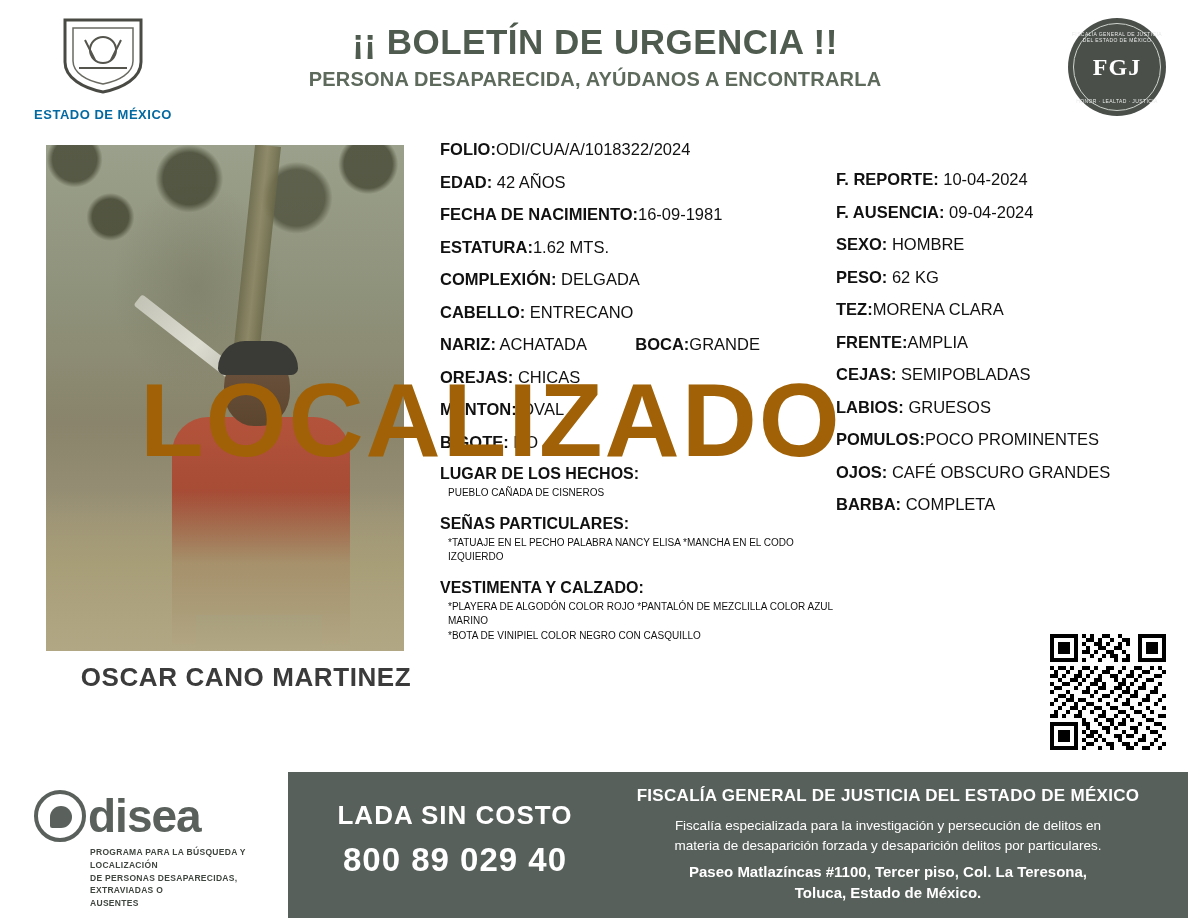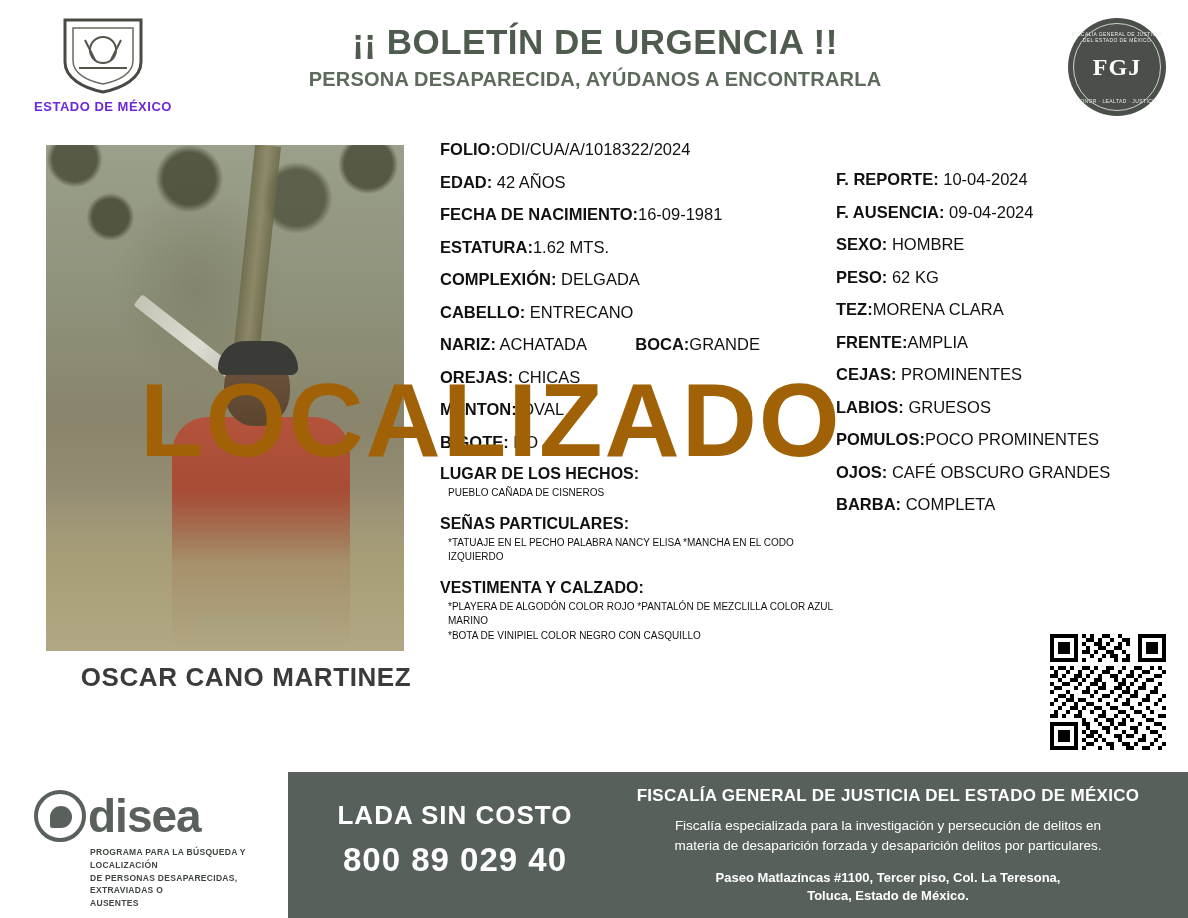--- a/index.html
+++ b/index.html
@@ -34,25 +34,25 @@
     text-align: center;
   }
   .crest-shield {
     width: 88px;
     height: 78px;
     margin: 0 auto;
     position: relative;
   }
   .crest-shield svg { display: block; }
   .crest-label {
-    margin-top: 5px;
+    margin-top: 13px;
     font-size: 13px;
     font-weight: bold;
     letter-spacing: 0.5px;
-    color: #6d28d9;
+    color: #0369a1;
   }
   .title-block {
     position: absolute;
     left: 200px;
     top: 22px;
     width: 790px;
     text-align: center;
   }
   .title-main {
     font-size: 35px;
@@ -299,22 +299,22 @@
     font-size: 17px;
     font-weight: bold;
     letter-spacing: 0.3px;
   }
   .fiscalia-desc {
     margin-top: 10px;
     font-size: 13.5px;
     line-height: 1.5;
   }
   .fiscalia-addr {
-    margin-top: 12px;
-    font-size: 13px;
+    margin-top: 4px;
+    font-size: 15px;
     font-weight: bold;
     line-height: 1.45;
   }
 
   .odisea {
     position: absolute;
     left: 34px;
     top: 788px;
     width: 250px;
   }
@@ -475,21 +475,21 @@
     <div class="line">
       <span class="lbl">PESO:</span><span class="val"> 62 KG</span>
     </div>
     <div class="line">
       <span class="lbl">TEZ:</span><span class="val">MORENA CLARA</span>
     </div>
     <div class="line">
       <span class="lbl">FRENTE:</span><span class="val">AMPLIA</span>
     </div>
     <div class="line">
-      <span class="lbl">CEJAS:</span><span class="val">  PROMINENTES</span>
+      <span class="lbl">CEJAS:</span><span class="val">  SEMIPOBLADAS</span>
     </div>
     <div class="line">
       <span class="lbl">LABIOS:</span><span class="val"> GRUESOS</span>
     </div>
     <div class="line">
       <span class="lbl">POMULOS:</span><span class="val">POCO PROMINENTES</span>
     </div>
     <div class="line">
       <span class="lbl">OJOS:</span><span class="val">   CAFÉ OBSCURO GRANDES</span>
     </div>

